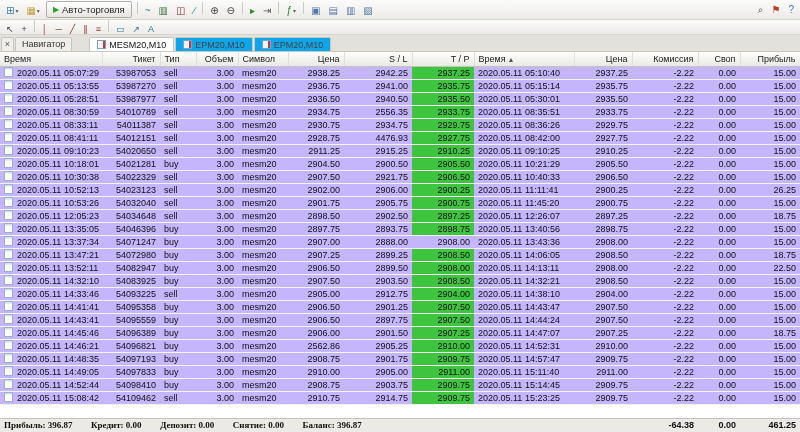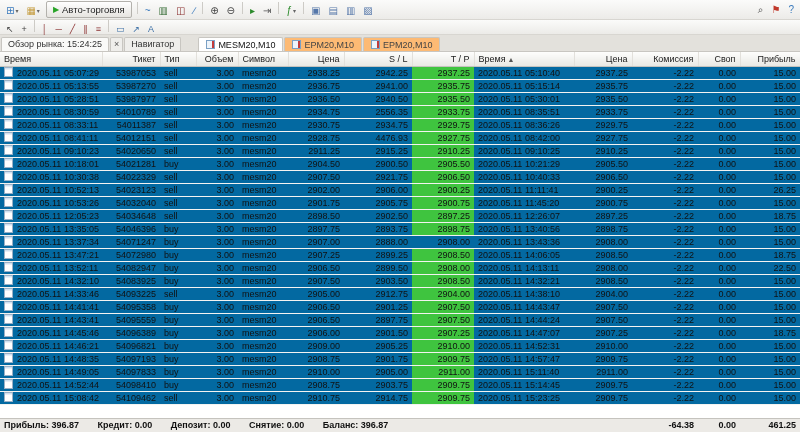--- a/index.html
+++ b/index.html
@@ -32,44 +32,44 @@
            border-bottom:1px solid #c8c6c1;flex:0 0 auto;padding-left:0;}
   .ptab{font-size:9px;color:#333;padding:0 6px;height:13px;line-height:13px;margin-left:1px;
         border:1px solid #c8c6c1;border-bottom:none;background:#efeeeb;border-radius:2px 2px 0 0;
         white-space:nowrap;}
   .ptab.active{background:#fafaf8;}
   .pclose{font-size:9px;color:#555;width:11px;height:13px;line-height:12px;text-align:center;
           border:1px solid #c8c6c1;border-bottom:none;background:#efeeeb;margin-left:1px;
           border-radius:2px 2px 0 0;}
   .chart-tabs{margin-left:16px;display:flex;align-items:flex-end;}
   .ctab{display:inline-flex;align-items:center;gap:3px;font-size:9px;color:#444;padding:0 7px;
-        height:13px;margin-left:1px;border:1px solid #c8c6c1;border-bottom:none;background:#fdba74;
+        height:13px;margin-left:1px;border:1px solid #c8c6c1;border-bottom:none;background:#0ea5e9;
         border-radius:2px 2px 0 0;white-space:nowrap;}
   .ctab.active{background:#ffffff;color:#111;}
   .ctab-ic{display:inline-block;width:7px;height:7px;background:#eef4fa;border:1px solid #7aa0c4;
            box-shadow:inset -2px 0 0 #c23b3b;}
   
   .grid-head{flex:0 0 auto;}
   .grid-body{flex:1 1 auto;overflow:hidden;background:#fff;}
   .grid-foot{flex:0 0 auto;}
-  table.grid{border-collapse:collapse;table-layout:fixed;width:800px;font-size:9px;background:#0369a1;}
+  table.grid{border-collapse:collapse;table-layout:fixed;width:800px;font-size:9px;background:#c4b5fd;}
   th{font-weight:normal;color:#222;background:linear-gradient(#fdfdfc,#e9e8e4);
      border-bottom:1px solid #c5c3be;border-right:1px solid #e2e0db;height:14px;padding:0 4px;
      white-space:nowrap;overflow:hidden;}
   td{height:12px;line-height:12px;padding:0 4px;border-bottom:1px solid #f3f3f1;color:#111;
      white-space:nowrap;overflow:hidden;}
   .al{text-align:left;}
   .ar{text-align:right;}
   .sort{font-size:7px;color:#555;}
   .tp-hit{background:#3fc43f;}
   .rowicon{display:inline-block;width:7px;height:8px;margin-right:4px;background:#fff;
            border:1px solid #9ab0c6;box-shadow:inset 0 1.5px 0 #cfe0f0;vertical-align:-1px;}
   .foot-row td{background:#eceae6;border-top:1px solid #c5c3be;border-bottom:none;
                font-weight:bold;height:13px;line-height:13px;color:#111;}
-  .sum-item{margin-right:16px;}
+  .sum-item{margin-right:16px;font-family:Liberation Serif, serif;}
 </style>
 </head>
 <body>
 
 <div class="app">
 
   <div class="toolbar tb1">
     <span><span class="tbtn">
           <span class="glyph" style="color: rgb(58, 122, 189);">⊞</span>
           <span class="dd">▾</span>
@@ -141,21 +141,20 @@
           <span class="glyph" style="color: rgb(58, 110, 165);">▭</span>
         </span><span class="tbtn">
           <span class="glyph" style="color: rgb(58, 110, 165);">↗</span>
         </span><span class="tbtn">
           <span class="glyph" style="color: rgb(58, 110, 165);">A</span>
         </span></span>
   </div>
 
 
   <div class="tabsrow">
-    <span class="ptab active">Обзор рынка: 15:24:25</span>
     <span class="pclose">×</span>
     <span class="ptab">Навигатор</span>
     <span class="chart-tabs">
       <span class="ctab active">
         <span class="ctab-ic"></span>
         <span>MESM20,M10</span>
       </span>
       <span class="ctab">
         <span class="ctab-ic"></span>
         <span>EPM20,M10</span>
@@ -536,21 +535,21 @@
             <td class="ar">-2.22</td>
             <td class="ar">0.00</td>
             <td class="ar">18.75</td>
           </tr>
           <tr>
             <td class="al"><span class="rowicon"></span><span>2020.05.11 14:46:21</span></td>
             <td class="ar">54096821</td>
             <td class="al">buy</td>
             <td class="ar">3.00</td>
             <td class="al">mesm20</td>
-            <td class="ar">2909.00</td>
+            <td class="ar">2562.86</td>
             <td class="ar">2905.25</td>
             <td class="ar tp-hit">2910.00</td>
             <td class="al">2020.05.11 14:52:31</td>
             <td class="ar">2910.00</td>
             <td class="ar">-2.22</td>
             <td class="ar">0.00</td>
             <td class="ar">15.00</td>
           </tr>
           <tr>
             <td class="al"><span class="rowicon"></span><span>2020.05.11 14:48:35</span></td>

